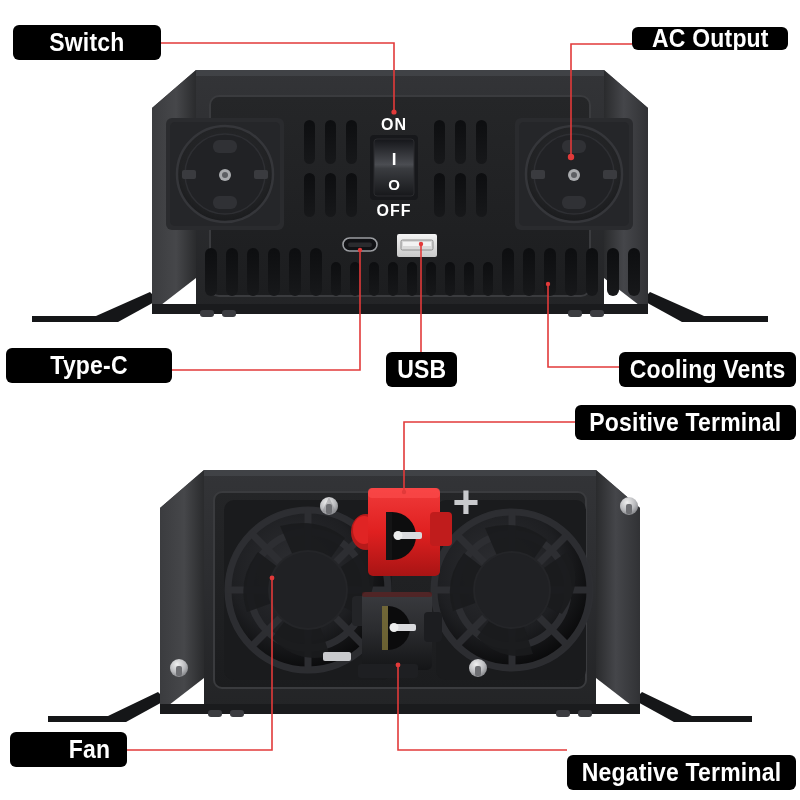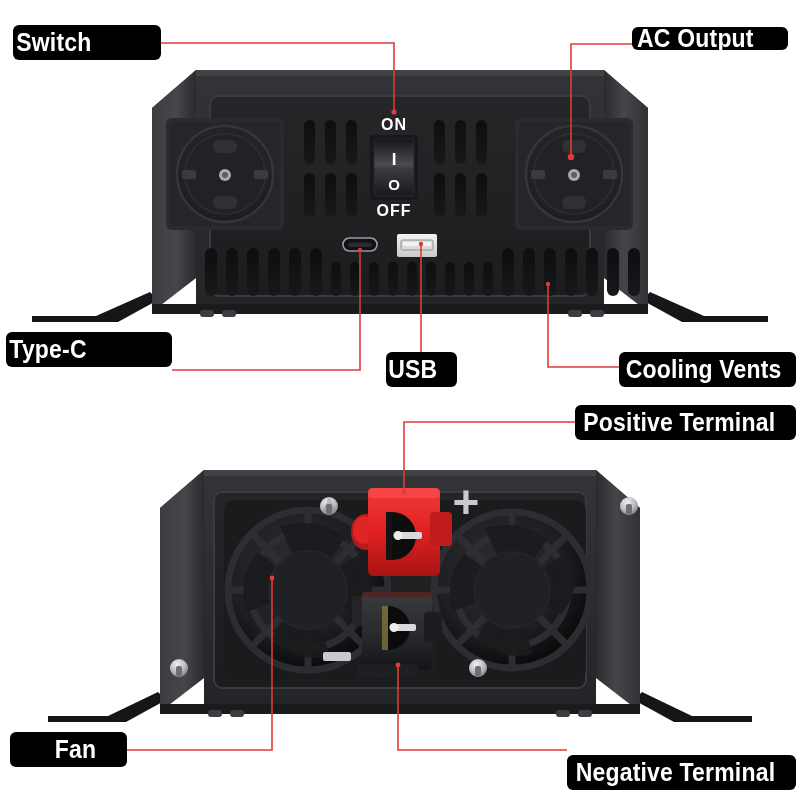--- a/index.html
+++ b/index.html
@@ -16,32 +16,32 @@
   svg.art{position:absolute;left:0;top:0;width:800px;height:400px;display:block;}
 
   
   .chip{
     position:absolute;
     background:#000;
     color:#fff;
     border-radius:6px;
     font-weight:bold;
     letter-spacing:.2px;
-    display:flex;align-items:center;
+    display:flex;align-items:center;justify-content:center;
     white-space:nowrap;
     box-sizing:border-box;
     line-height:1;
     z-index:6;
   }
   .chip span{display:block;transform:scaleX(.92);}
 
   
   #chip-switch      {left:13px;  top:25px;  width:148px; height:35px; font-size:25px;}
   #chip-ac-output   {left:632px; top:27px;  width:156px; height:23px; font-size:25px;}
-  #chip-type-c      {left:6px;   top:332px; width:166px; height:35px; font-size:25px;}
+  #chip-type-c      {left:6px;   top:348px; width:166px; height:35px; font-size:25px;}
   #chip-usb         {left:386px; top:352px; width:71px;  height:35px; font-size:25px;}
   #chip-cooling     {left:619px; top:352px; width:177px; height:35px; font-size:25px;}
   
   #chip-positive    {left:575px; top:405px; width:221px; height:35px; font-size:25px;}
   #chip-fan         {left:10px;  top:732px; width:117px; height:35px; font-size:25px;padding-left:43px;}
   #chip-negative    {left:567px; top:732px; width:229px; height:35px; font-size:25px;margin-top:23px;}
 
   
   svg.leaders{position:absolute;left:0;top:0;width:800px;height:800px;z-index:4;pointer-events:none;}
 

